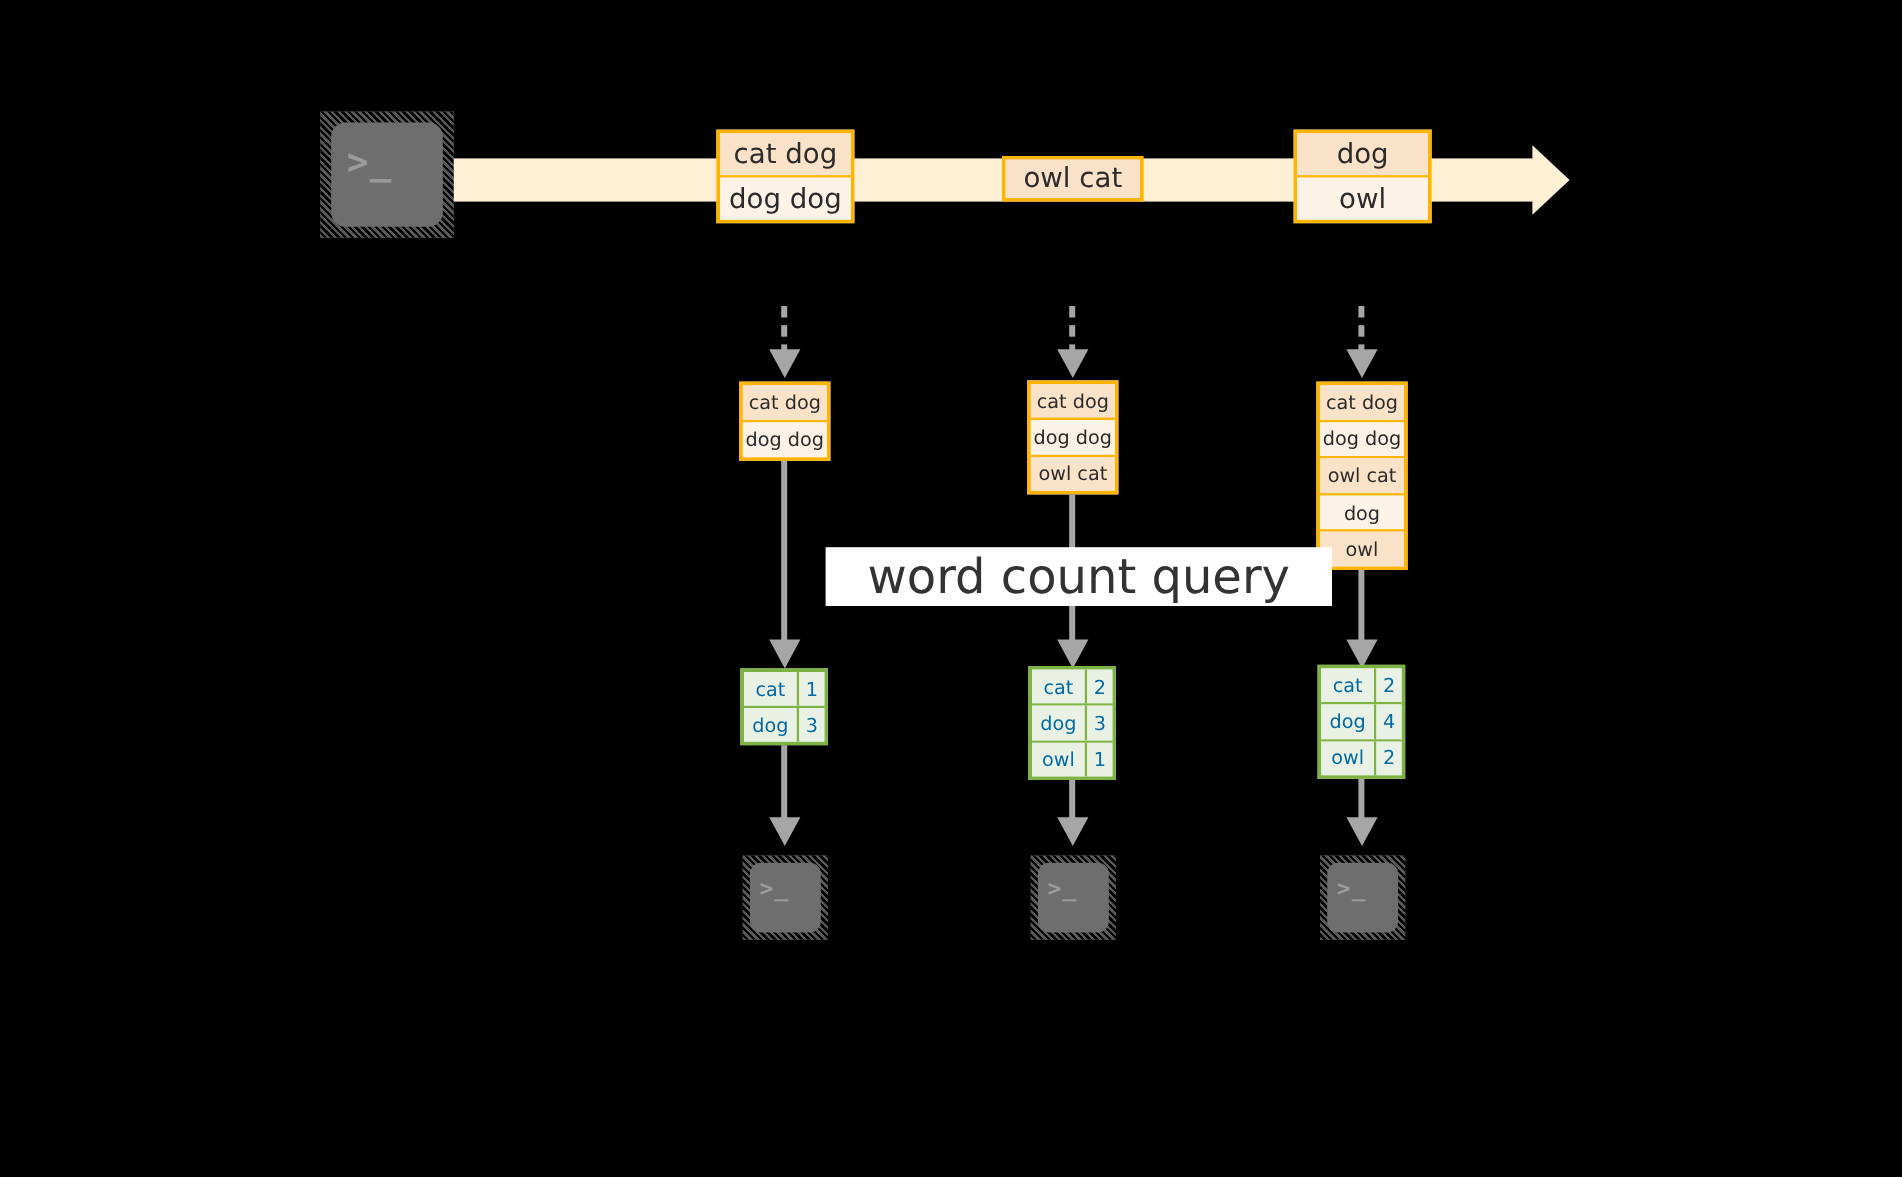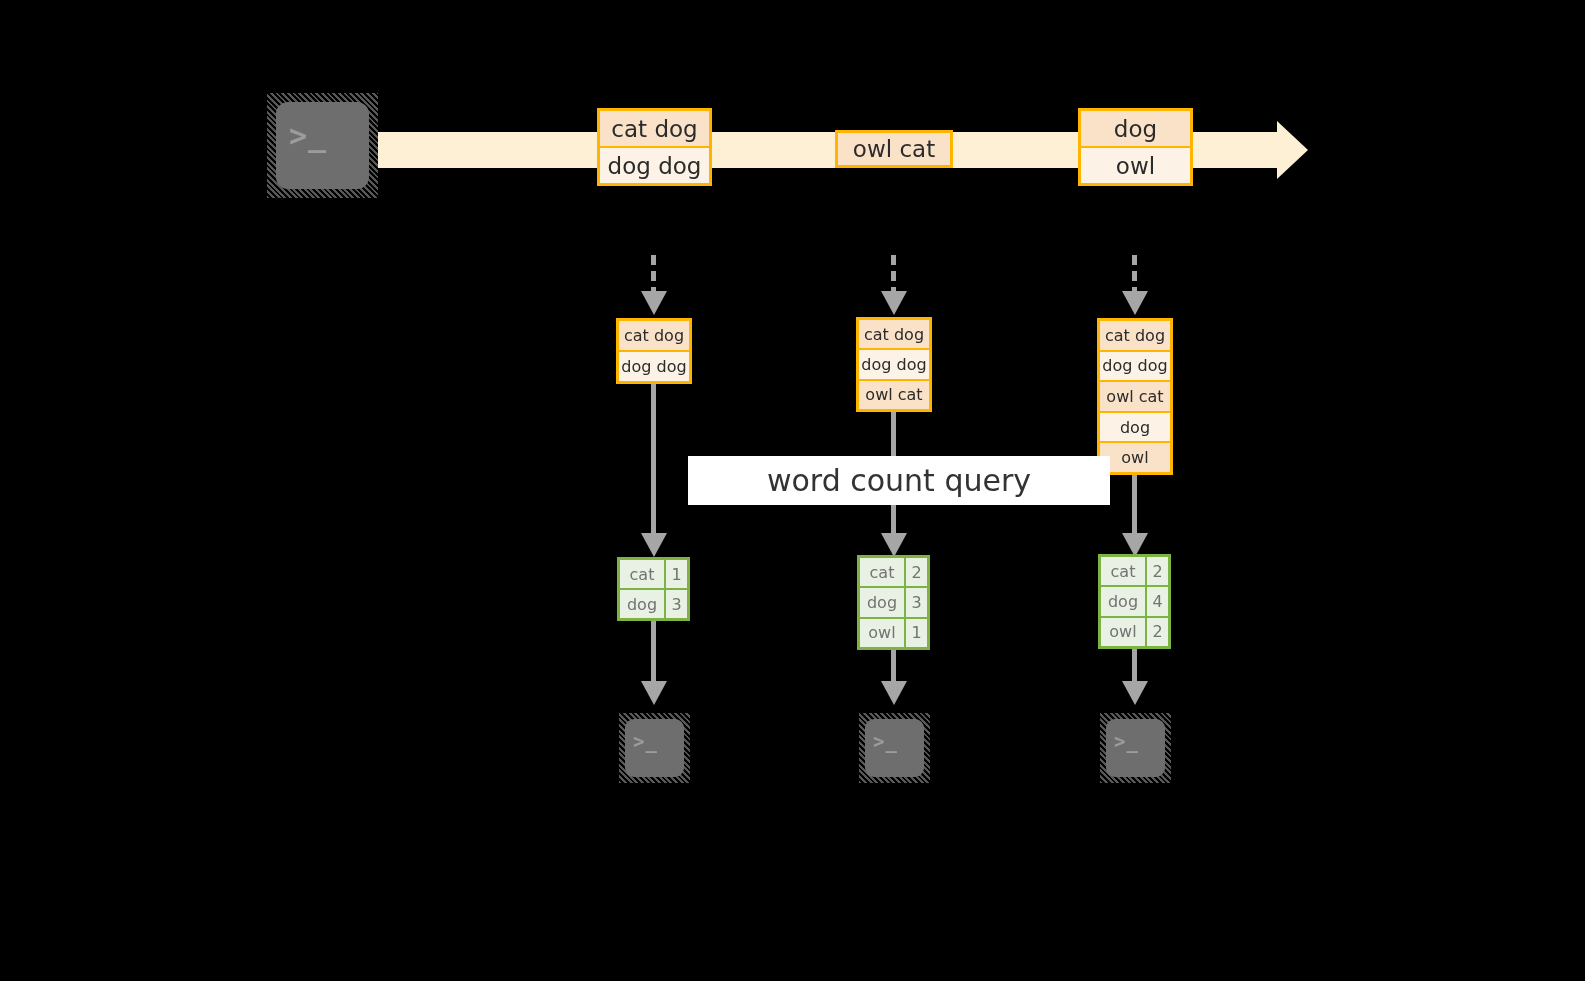--- a/index.html
+++ b/index.html
@@ -99,21 +99,21 @@
     flex: 1 1 0;
     display: flex;
     border-bottom: 2px solid #7cb342;
   }
   .gtable .trow:last-child { border-bottom: none; }
   .gtable .tc {
     display: flex;
     align-items: center;
     justify-content: center;
     font-size: 16px;
-    color: #737373;
+    color: #0369a1;
     background: #e9f0e4;
   }
   .gtable .tc.word { flex: 0 0 46px; border-right: 2px solid #7cb342; }
   .gtable .tc.cnt  { flex: 1 1 auto; }
 
   
   .v-line {
     position: absolute;
     width: 5px;
     background: #a6a6a6;
@@ -134,21 +134,21 @@
 
   
   .banner {
     position: absolute;
     background: #ffffff;
     display: flex;
     align-items: center;
     justify-content: center;
   }
   .banner .label {
-    font-size: 30px;
+    font-size: 40px;
     color: #333333;
     white-space: nowrap;
   }
 </style>
 </head>
 <body>
 
 <div id="stage">
 
   <div class="stream-band" style="left:368px; top:132px; width:912px; height:36px;"></div>

